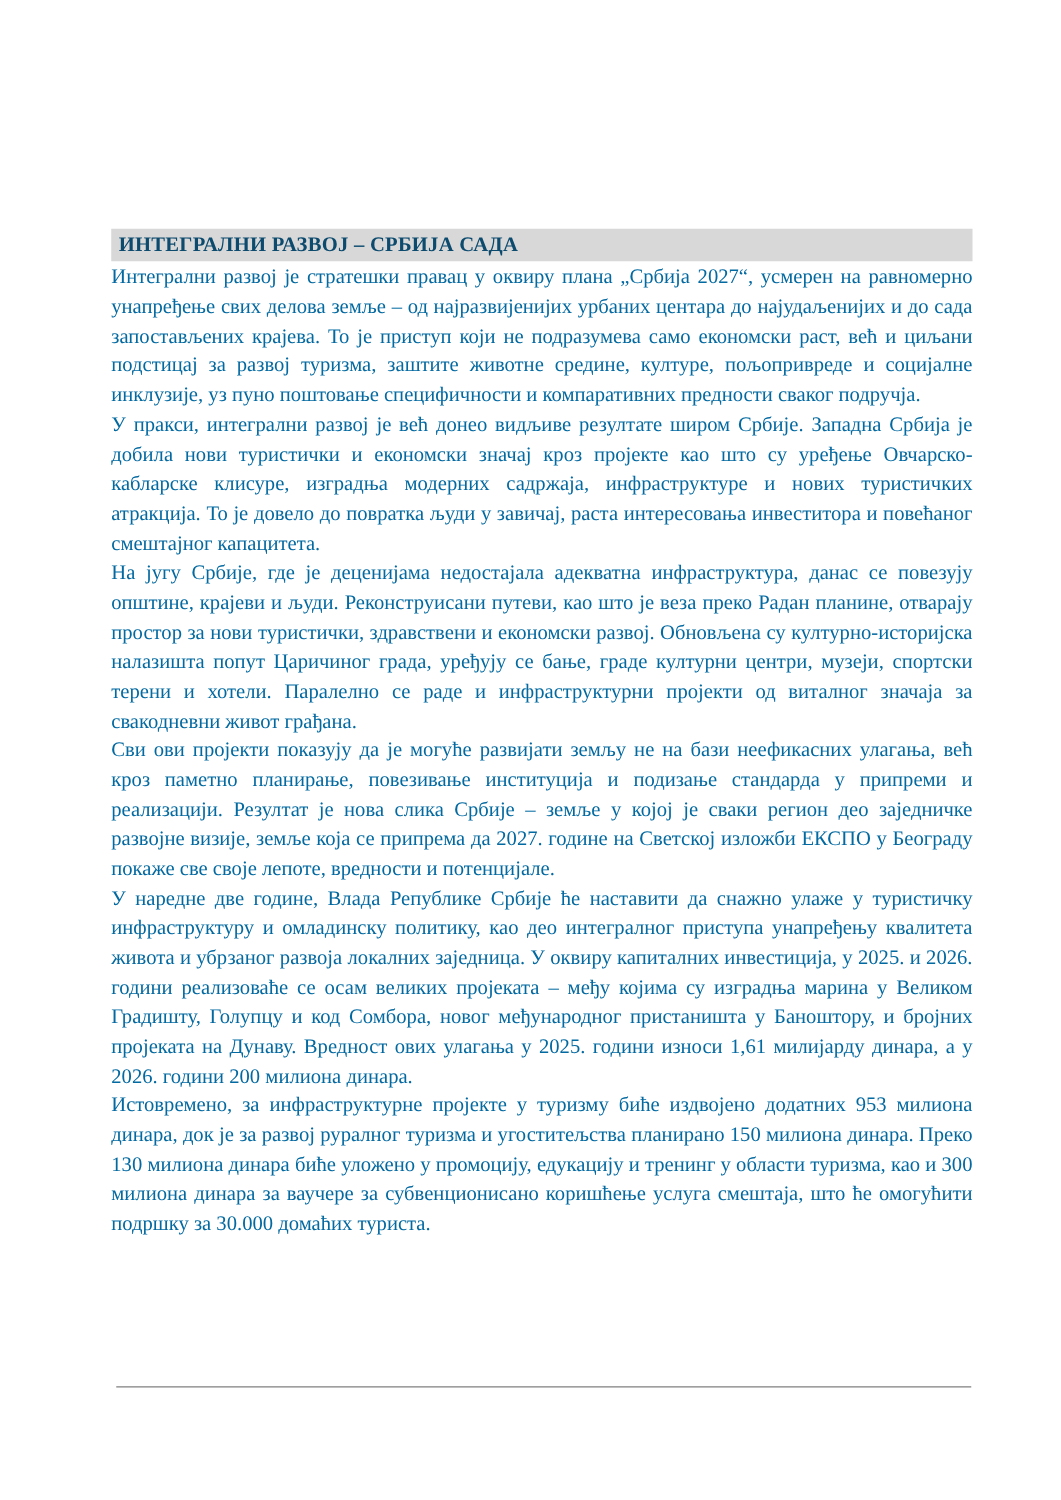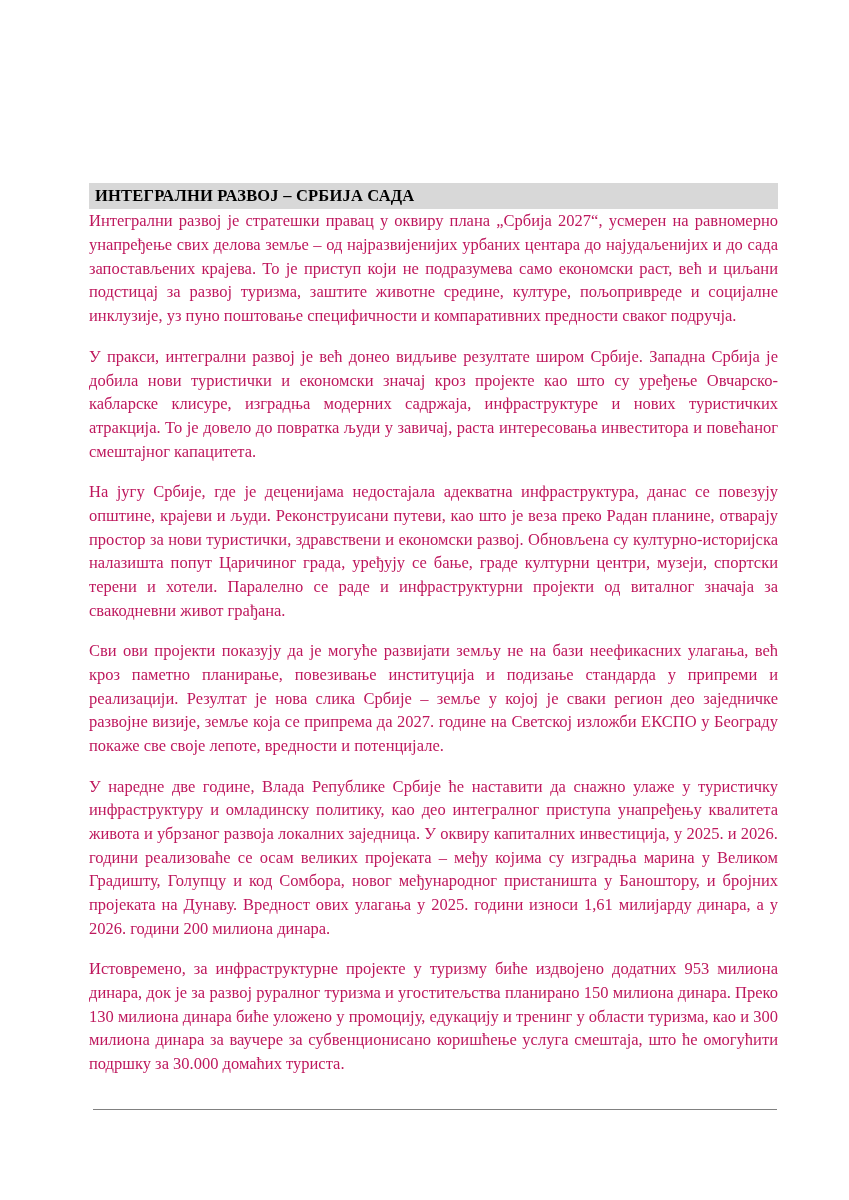--- a/index.html
+++ b/index.html
@@ -23,37 +23,37 @@
     width: 689px;
   }
   .section-heading {
     background: #d8d8d8;
     padding: 3px 6px 4px 6px;
     font-family: "Liberation Serif", "DejaVu Serif", serif;
     font-weight: bold;
     font-size: 16.5px;
     letter-spacing: 0.2px;
     line-height: 1.18;
-    color: #000000;
+    color: #0c4a6e;
     box-sizing: border-box;
     width: 689px;
   }
   .heading-1 { margin-top: 183px; }
   .heading-2 { margin-top: 45px; }
   p.para {
     font-size: 16.5px;
     line-height: 1.435;
     text-align: justify;
     text-justify: inter-word;
     margin: 0;
     padding: 0;
-    color: #be185d;
+    color: #0369a1;
     hyphens: none;
   }
-  p.para + p.para { margin-top: 17px; }
+  p.para + p.para { }
   .after-heading { margin-top: 27px; }
   .footer-rule {
     position: absolute;
     left: 93px;
     top: 1109px;
     width: 684px;
     height: 0;
     border: 0;
     border-top: 1.2px solid #808080;
     margin: 0;

